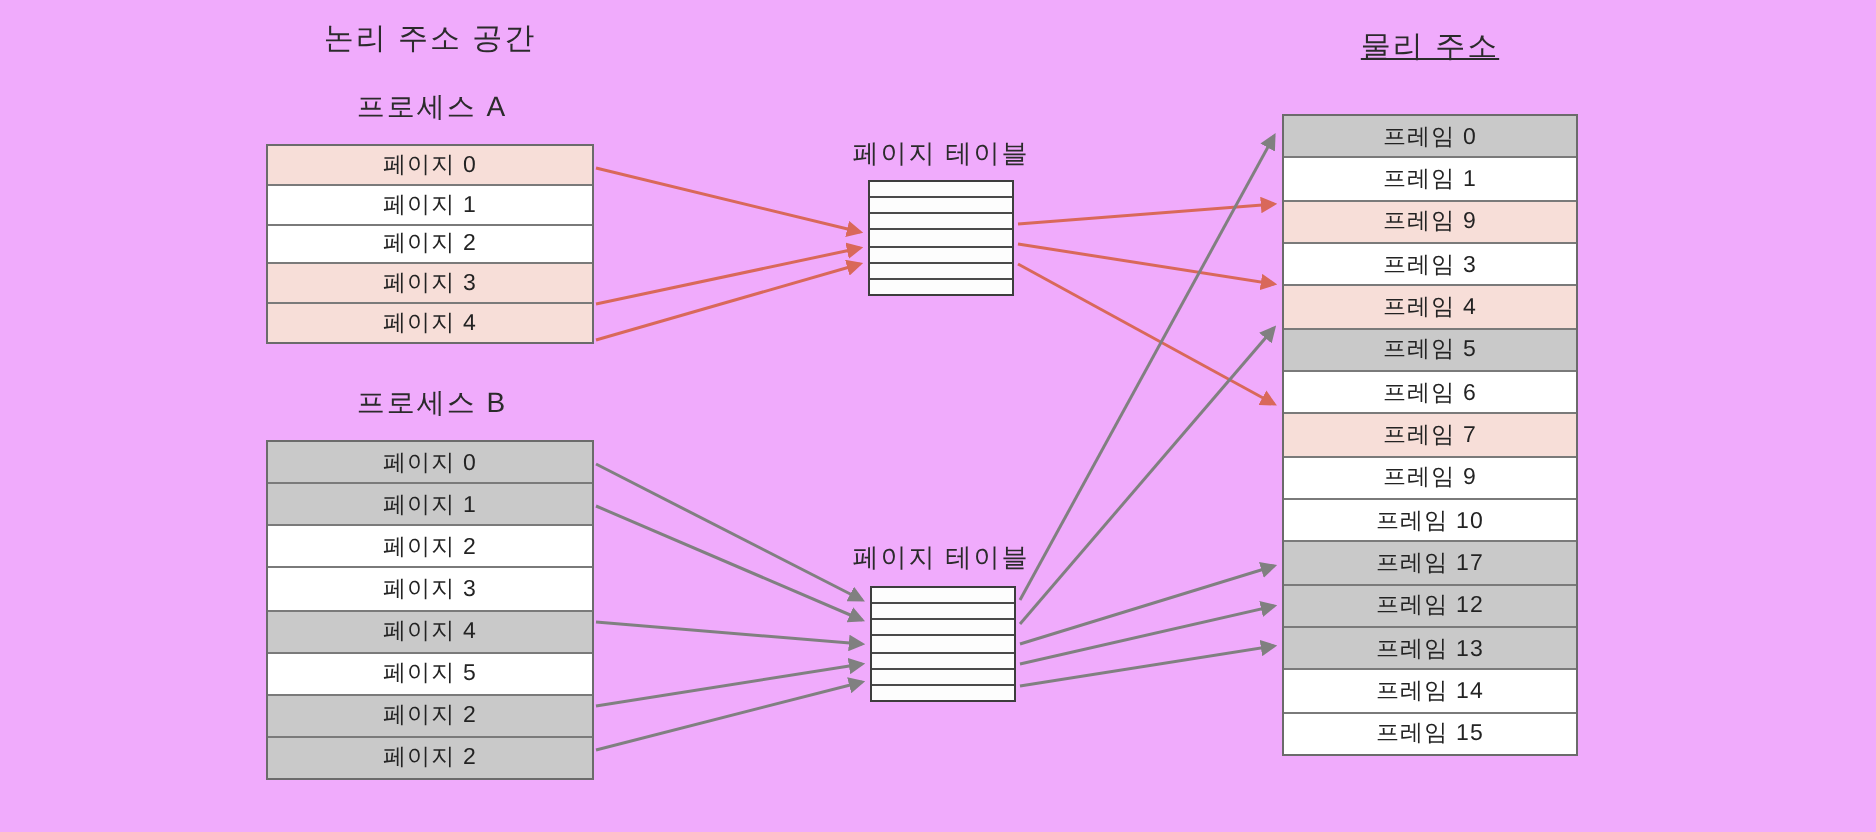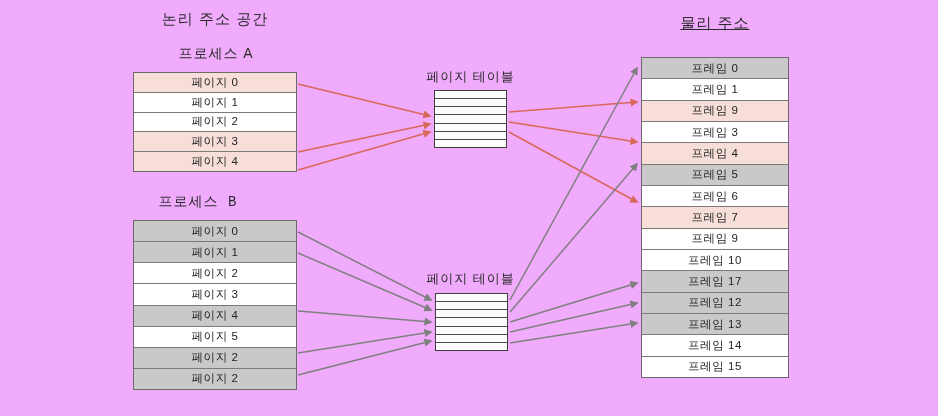--- a/index.html
+++ b/index.html
@@ -84,21 +84,21 @@
 </style>
 </head>
 <body>
 
 <div id="canvas">
 
   <div class="title" style="left:135px; top:10px; width:160px;">논리 주소 공간</div>
 
   <div class="subtitle" style="left:135px; top:45px; width:162px;">프로세스 A</div>
 
-  <div class="subtitle" style="left:117px; top:193px; width:162px;font-family:Liberation Mono, monospace;">프로세스 B</div>
+  <div class="subtitle" style="left:135px; top:193px; width:162px;">프로세스 B</div>
 
   <div class="title" style="left:641px; top:14px; width:148px;text-decoration:underline;">물리 주소</div>
 
   <div class="subtitle" style="left:413px; top:68px; width:115px; font-size:13px;">페이지 테이블</div>
 
   <div class="subtitle" style="left:413px; top:270px; width:115px; font-size:13px;">페이지 테이블</div>
 
   <div class="tbl" id="tbl-a" style="left:133px; top:72px; width:164px; height:100px;">
       <div class="row fill-pink">페이지 0</div>
       <div class="row fill-white">페이지 1</div>

